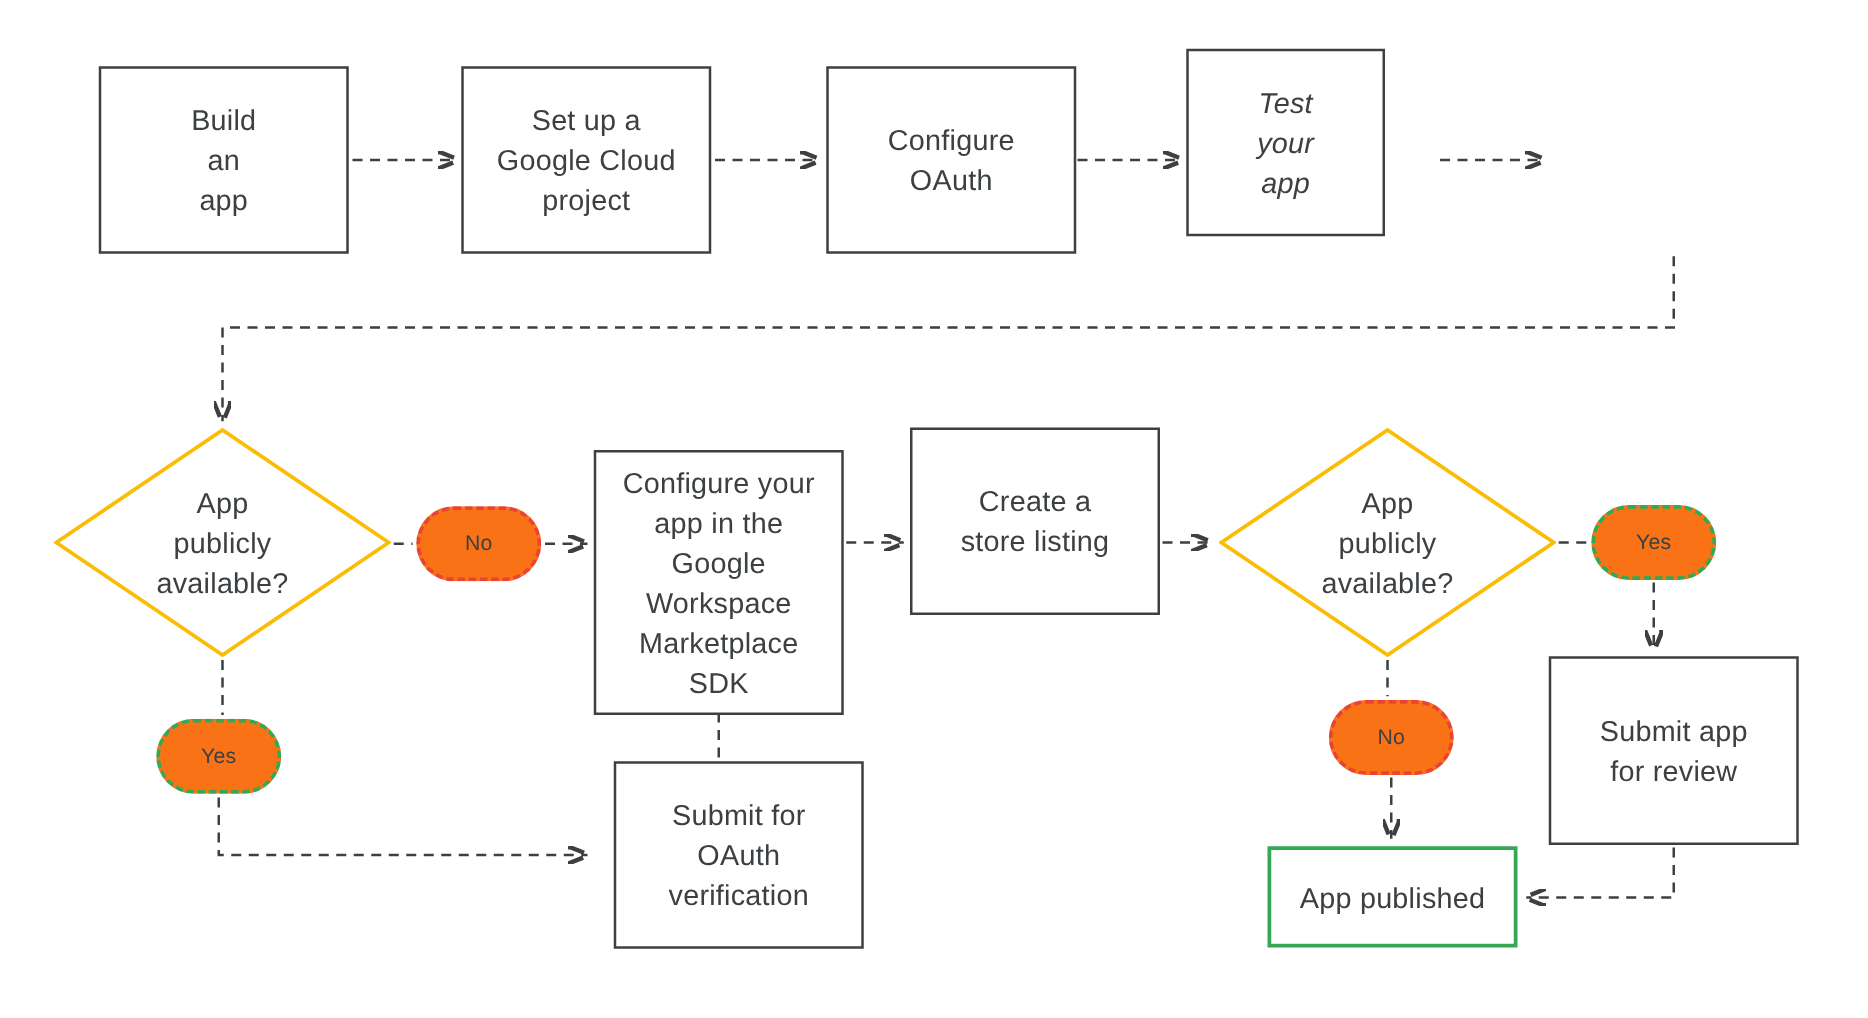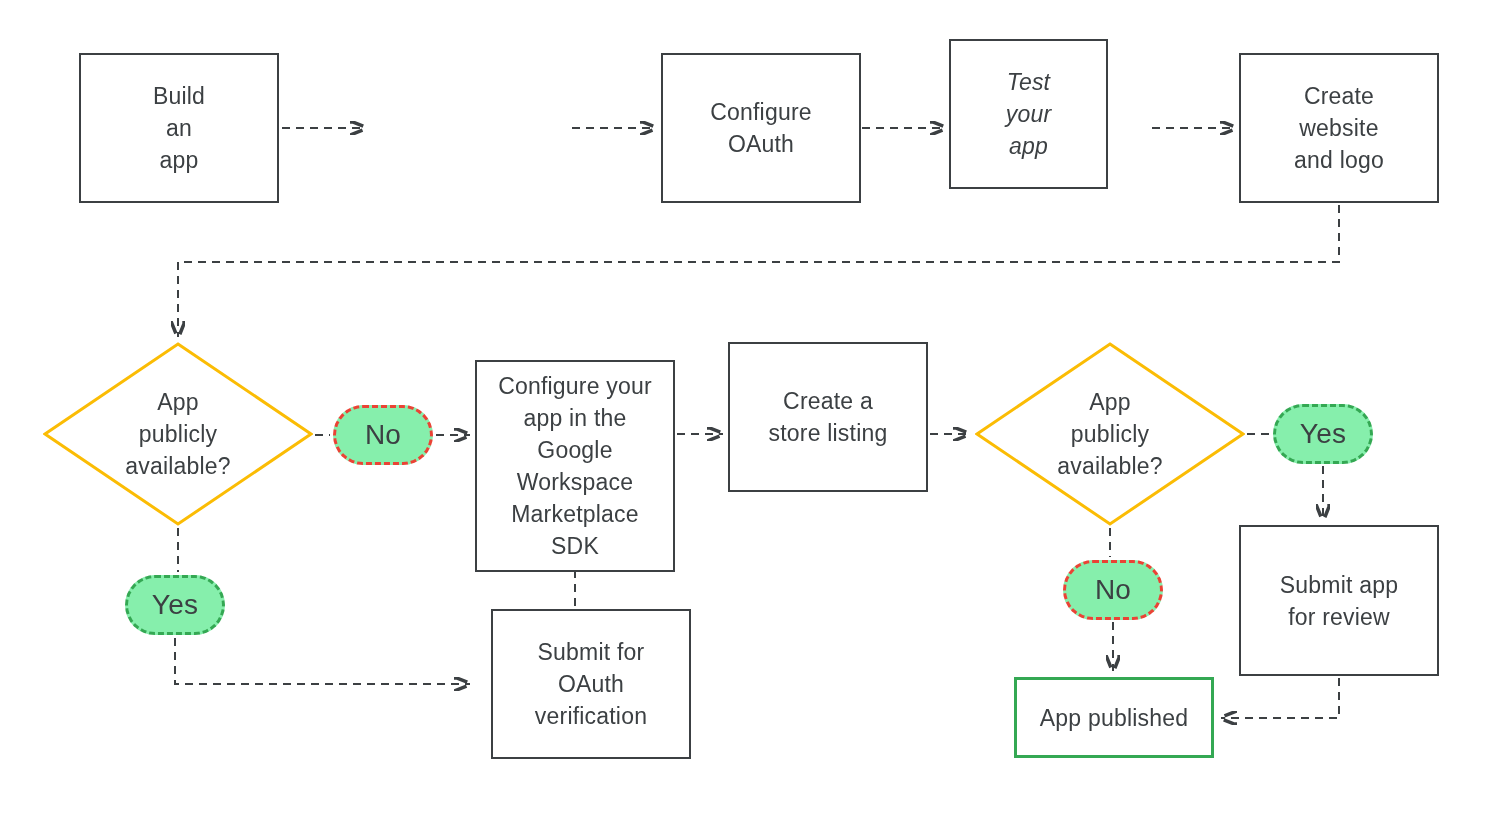--- a/index.html
+++ b/index.html
@@ -46,22 +46,22 @@
     background: #ffffff;
   }
 
   .terminal {
     border: 3px solid #34A853;
     background: #ffffff;
   }
 
   .oval {
     border-radius: 32px;
-    background: #86efac;
-    font-size: 28px;
+    background: #f97316;
+    font-size: 17px;
   }
   .oval.no  { border: 3px dashed #EA4335; }
   .oval.yes { border: 3px dashed #34A853; }
 
   .decision { background: transparent; }
   .decision svg { position: absolute; left: 0; top: 0; }
   .decision .decision-label {
     position: absolute;
     inset: 0;
     display: flex;
@@ -128,28 +128,28 @@
 
     <path d="M1110,528 V557"></path>
     <path d="M1113,622 V671" marker-end="url(#arrow)"></path>
 
     <path d="M1339,678 V718 H1221" marker-end="url(#arrow)"></path>
   </svg>
 
   <div id="n-build" class="node process">Build
 an
 app</div>
+  <div id="n-cloud" class="node process">Set up a
+Google Cloud
+project</div>
   <div id="n-oauth" class="node process">Configure
 OAuth</div>
   <div id="n-test" class="node process">Test
 your
 app</div>
-  <div id="n-website" class="node process">Create
-website
-and logo</div>
 
   <div id="n-decision1" class="node decision">
     <svg width="270" height="184" viewBox="0 0 270 184">
       <polygon points="135,2 268,92 135,182 2,92" fill="#ffffff" stroke="#FBBC04" stroke-width="3" stroke-linejoin="miter"></polygon>
     </svg>
     <div class="decision-label">App
 publicly
 available?</div>
   </div>
 

